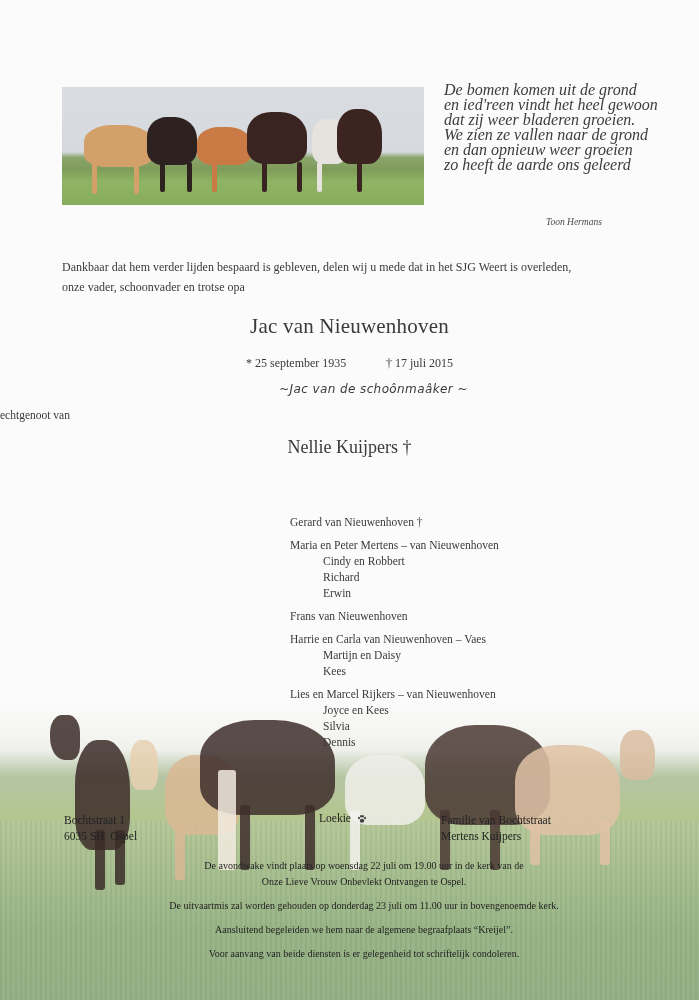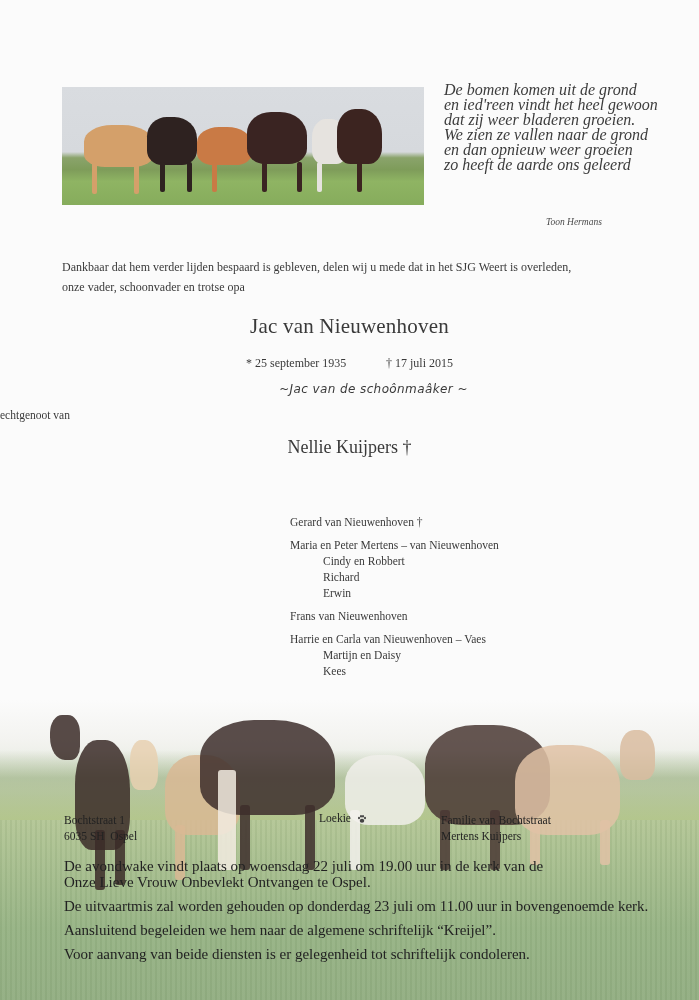--- a/index.html
+++ b/index.html
@@ -41,21 +41,21 @@
   .group .head{display:block;line-height:16px;white-space:nowrap;}
   .group .child{display:block;line-height:16px;padding-left:33px;white-space:nowrap;}
 
   .address{position:absolute;left:64px;top:812px;font-size:11.5px;line-height:16px;color:#222;}
   .address span{display:block;}
   .pet{position:absolute;left:319px;top:812px;font-size:11.5px;color:#222;}
   .paw{display:inline-block;width:10px;height:10px;vertical-align:middle;margin-left:3px;}
   .families{position:absolute;left:441px;top:812px;font-size:11.5px;line-height:16px;color:#222;}
   .families span{display:block;}
 
-  .services{position:absolute;left:64px;top:858px;width:600px;font-size:15px;color:#222;}
+  .services{position:absolute;left:64px;top:858px;width:600px;font-size:10px;color:#222;text-align:center;}
   .services p{margin:0 0 8px 0;line-height:16px;}
   .services span{display:block;white-space:nowrap;}
 </style>
 </head>
 <body>
 
 <div class="page">
 
   <div class="bg-photo">
     <div class="treeline"></div>
@@ -134,20 +134,26 @@
       <span class="child">Erwin</span>
     </div>
     <div class="group">
       <span class="head">Frans van Nieuwenhoven</span>
     </div>
     <div class="group">
       <span class="head">Harrie en Carla van Nieuwenhoven – Vaes</span>
       <span class="child">Martijn en Daisy</span>
       <span class="child">Kees</span>
     </div>
+    <div class="group">
+      <span class="head">Lies en Marcel Rijkers – van Nieuwenhoven</span>
+      <span class="child">Joyce en Kees</span>
+      <span class="child">Silvia</span>
+      <span class="child">Dennis</span>
+    </div>
   </div>
 
   <div class="address">
     <span>Bochtstraat 1</span>
     <span style="white-space:pre;">6035 SH  Ospel</span>
   </div>
   <div class="pet">
     <span>Loekie</span>
     <svg class="paw" viewBox="0 0 20 20">
       <ellipse cx="10" cy="13.5" rx="4.5" ry="4" fill="#444"></ellipse>
@@ -164,20 +170,20 @@
 
   <div class="services">
     <p>
       <span>De avondwake vindt plaats op woensdag 22 juli om 19.00 uur in de kerk van de</span>
       <span>Onze Lieve Vrouw Onbevlekt Ontvangen te Ospel.</span>
     </p>
     <p>
         <span>De uitvaartmis zal worden gehouden op donderdag 23 juli om 11.00 uur in bovengenoemde kerk.</span>
       </p>
     <p>
-        <span>Aansluitend begeleiden we hem naar de algemene schriftelijk “Kreijel”.</span>
+        <span>Aansluitend begeleiden we hem naar de algemene begraafplaats “Kreijel”.</span>
       </p>
     <p>
         <span>Voor aanvang van beide diensten is er gelegenheid tot schriftelijk condoleren.</span>
       </p>
   </div>
 
 </div>
 
 </body></html>

